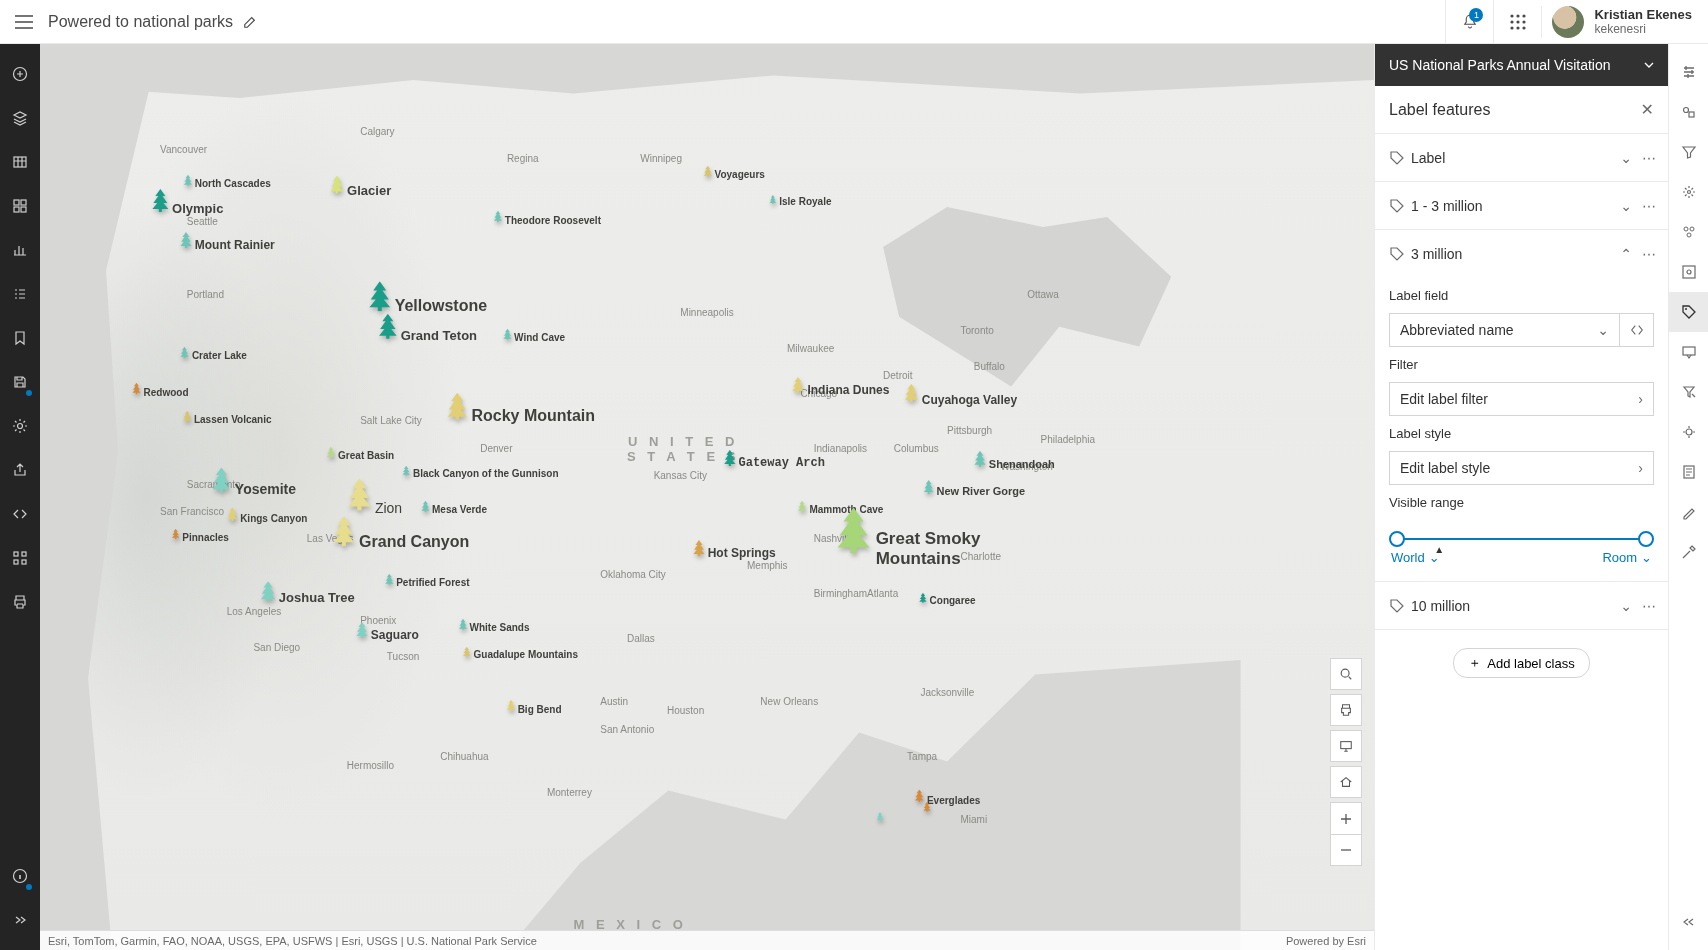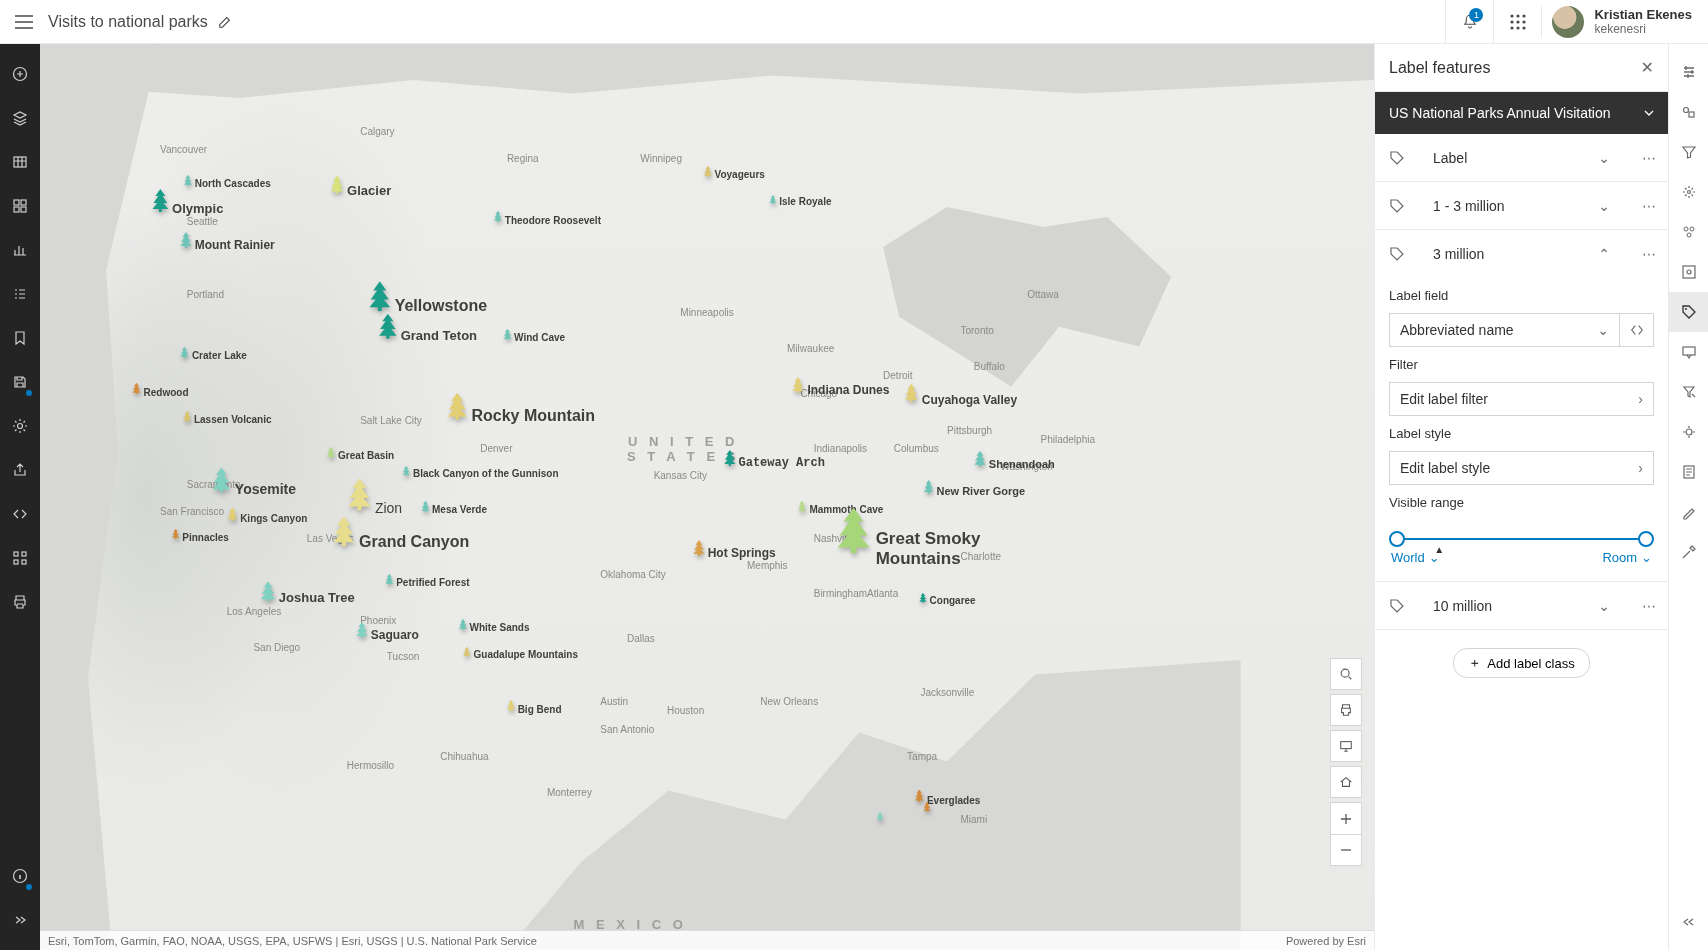--- a/index.html
+++ b/index.html
@@ -67,21 +67,21 @@
   #panel { width: 294px; background:#fff; border-left:1px solid #eaeaea; display:flex; flex-direction:column; overflow-y:auto; }
   #panel-header { background:#323232; color:#fff; height:42px; display:flex; align-items:center; padding:0 14px; font-size:14px; justify-content:space-between;}
   #panel-title { height:48px; display:flex; align-items:center; justify-content:space-between; padding:0 14px; border-bottom:1px solid #eaeaea; font-size:16px; }
   #panel-title .x { color:#6a6a6a; cursor:pointer; }
 
   .prow { display:flex; align-items:center; min-height:44px; padding:0 14px; border-bottom:1px solid #eaeaea; }
   .prow .lbl { flex:1; }
   .toggle { width:36px; height:18px; border-radius:10px; background:#007ac2; position:relative; cursor:pointer; }
   .toggle::after { content:""; position:absolute; right:2px; top:2px; width:14px; height:14px; border-radius:50%; background:#fff; }
 
-  .class-row { display:flex; align-items:center; height:48px; padding:0 8px 0 14px; border-bottom:1px solid #eaeaea; gap:26px; cursor:pointer; }
+  .class-row { display:flex; align-items:center; height:48px; padding:0 8px 0 14px; border-bottom:1px solid #eaeaea; gap:4px; cursor:pointer; }
   .class-row .tag-icon { width:18px; color:#6a6a6a; }
   .class-row .name { flex:1; font-size:14px; color:#323232; }
   .class-row .chev { color:#6a6a6a; width:20px; text-align:center; }
   .class-row .dots { color:#6a6a6a; letter-spacing:2px; cursor:pointer; width:20px; text-align:center;}
 
   .class-body { padding: 10px 14px 16px; border-bottom:1px solid #eaeaea; display:flex; flex-direction:column; gap:10px; }
   .form-label { font-size:13px; color:#323232; }
   .select { height:34px; border:1px solid #d4d4d4; display:flex; align-items:center; padding:0 10px; justify-content:space-between; cursor:pointer; font-size:14px; color:#323232;}
   .select .caret { color:#6a6a6a; }
   .select-split { display:flex; }
@@ -111,21 +111,21 @@
 </head>
 <body>
 
 <div id="header">
   <div class="hamburger">
     <svg width="18" height="14" viewBox="0 0 18 14">
         <path d="M0 1h18M0 7h18M0 13h18" stroke="#4a4a4a" stroke-width="1.5"></path>
       </svg>
   </div>
   <div class="title">
-    <span>Visits to national parks</span>
+    <span>Powered to national parks</span>
     <span style="color:#6a6a6a">
       <svg width="14" height="14" viewBox="0 0 16 16">
           <path d="M2 11l8-8 3 3-8 8H2v-3z" fill="none" stroke="#4a4a4a" stroke-width="1.3"></path>
         </svg>
     </span>
   </div>
   <div class="spacer"></div>
   <div class="right">
     <div class="icon-btn">
       <svg width="18" height="18" viewBox="0 0 24 24">
@@ -510,29 +510,29 @@
       </div>
     </div>
 
     <div id="attribution">
       <span>Esri, TomTom, Garmin, FAO, NOAA, USGS, EPA, USFWS | Esri, USGS | U.S. National Park Service</span>
       <span>Powered by Esri</span>
     </div>
   </div>
 
   <div id="panel">
-    <div id="panel-title">
-      <span>Label features</span>
-      <span class="x">✕</span>
-    </div>
     <div id="panel-header">
       <span>US National Parks Annual Visitation</span>
       <svg width="10" height="10" viewBox="0 0 10 10">
           <path d="M1 3l4 4 4-4" fill="none" stroke="#fff" stroke-width="1.3"></path>
         </svg>
+    </div>
+    <div id="panel-title">
+      <span>Label features</span>
+      <span class="x">✕</span>
     </div>
 
 
     <div class="class-row">
       <span class="tag-icon">
           <svg width="16" height="16" viewBox="0 0 16 16">
             <path d="M2 2h6l6 6-6 6-6-6V2z M5 5h0" fill="none" stroke="#6a6a6a" stroke-width="1.2"></path>
           </svg>
         </span>
       <span class="name">Label</span>

